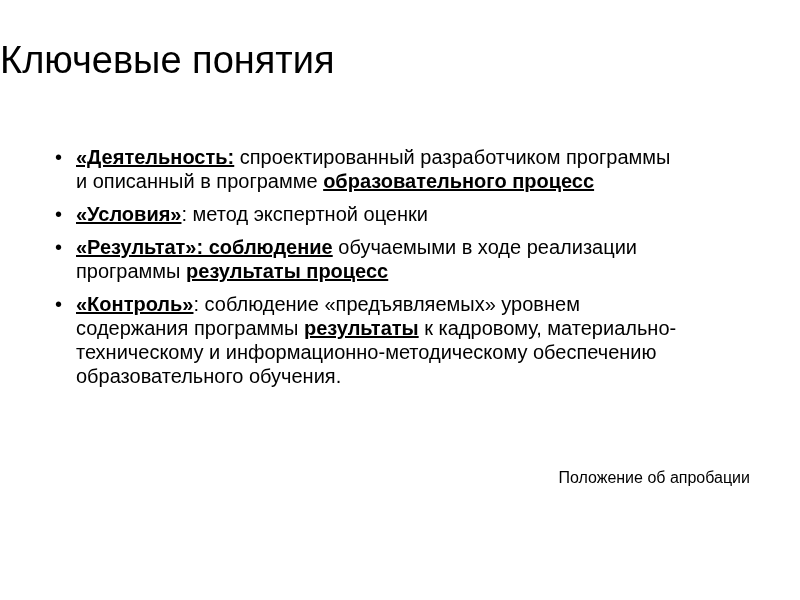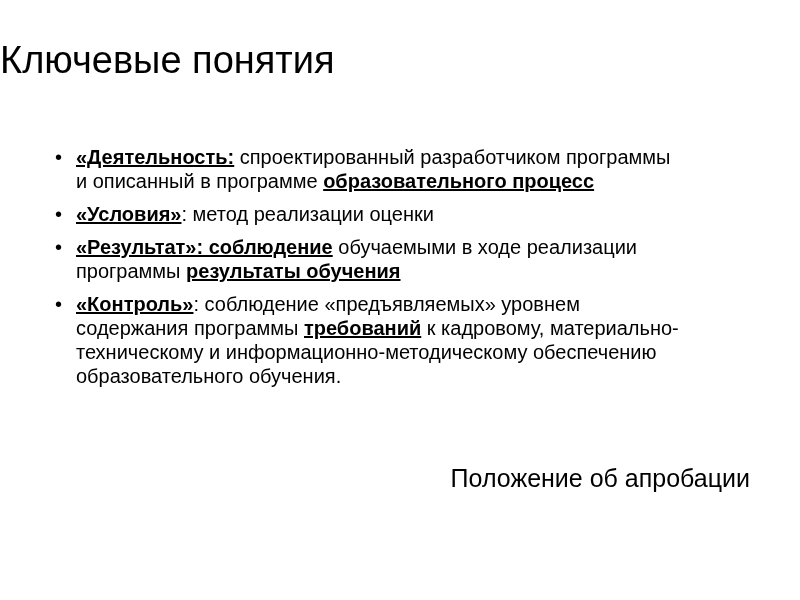--- a/index.html
+++ b/index.html
@@ -55,49 +55,49 @@
     white-space: pre-wrap;
   }
   .bullet-text b {
     font-weight: 700;
     text-decoration: underline;
   }
   .slide-footer {
     position: absolute;
     top: 466px;
     right: 50px;
-    font-size: 25px;
+    font-size: 16px;
     line-height: 24px;
     white-space: nowrap;
   }
 </style>
 </head>
 <body>
 
 <div class="slide" style="background: rgb(255, 255, 255); color: rgb(0, 0, 0);">
   <div class="slide-title">Ключевые понятия</div>
 
   <ul class="bullet-list" id="bullet-list">
       <li>
         <span class="bullet-marker">•</span>
         <span class="bullet-text"><b>«Деятельность:</b><span> спроектированный разработчиком программы
 и описанный в программе </span><b>образовательного процесс</b></span>
       </li>
       <li>
         <span class="bullet-marker">•</span>
-        <span class="bullet-text"><b>«Условия»</b><span>: метод реализации оценки</span></span>
+        <span class="bullet-text"><b>«Условия»</b><span>: метод экспертной оценки</span></span>
       </li>
       <li>
         <span class="bullet-marker">•</span>
         <span class="bullet-text"><b>«Результат»: соблюдение</b><span> обучаемыми в ходе реализации
-программы </span><b>результаты обучения</b></span>
+программы </span><b>результаты процесс</b></span>
       </li>
       <li>
         <span class="bullet-marker">•</span>
         <span class="bullet-text"><b>«Контроль»</b><span>: соблюдение «предъявляемых» уровнем
-содержания программы </span><b>требований</b><span> к кадровому, материально-
+содержания программы </span><b>результаты</b><span> к кадровому, материально-
 техническому и информационно-методическому обеспечению
 образовательного обучения.</span></span>
       </li>
     </ul>
 
   <div class="slide-footer">Положение об апробации</div>
 </div>
 
 </body></html>

